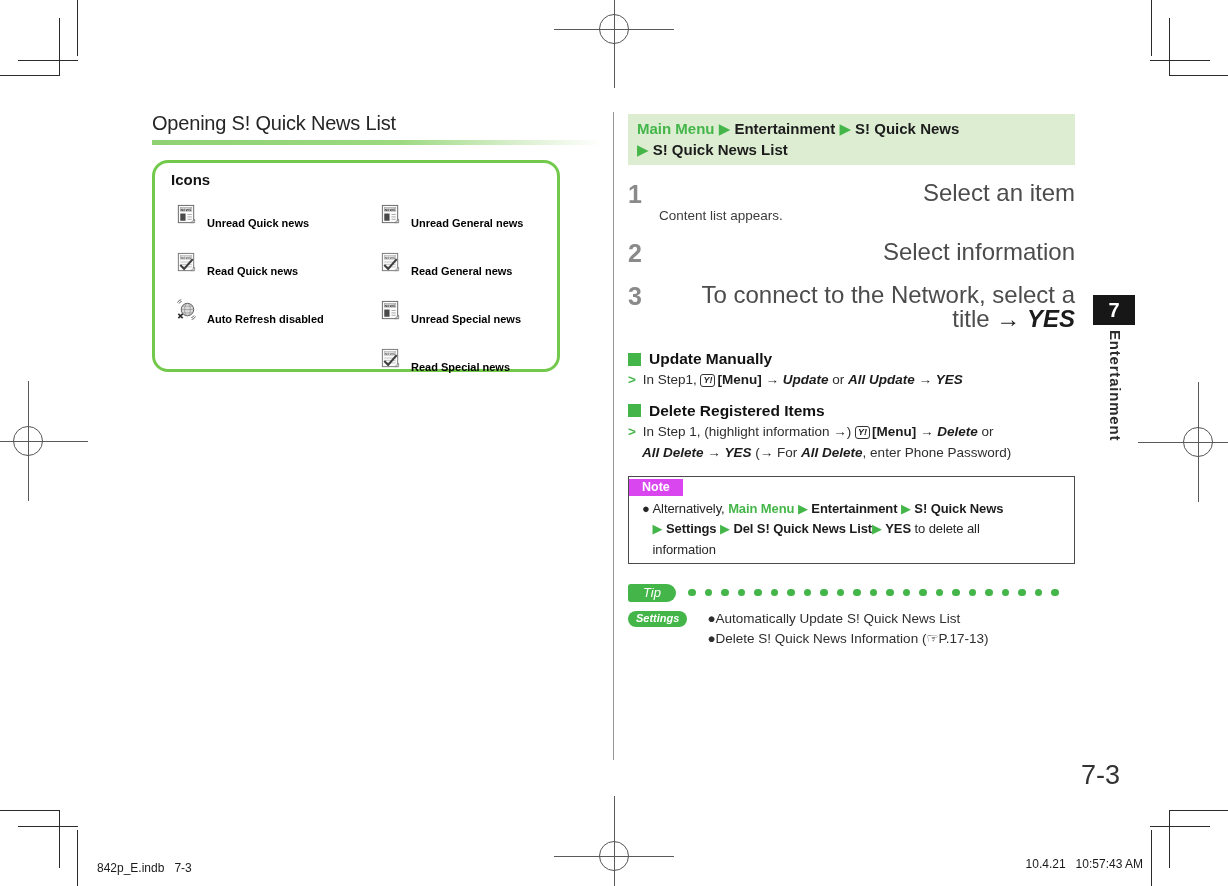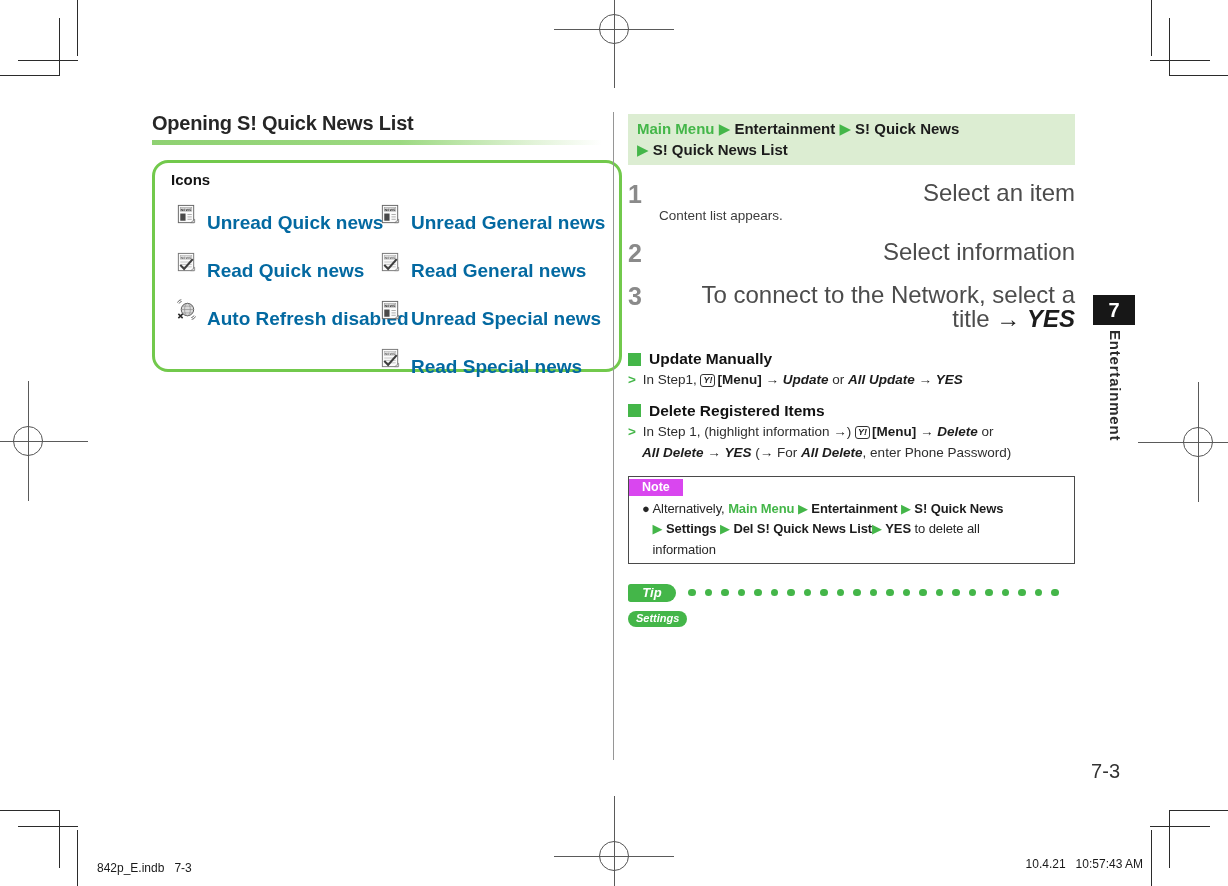--- a/index.html
+++ b/index.html
@@ -11,32 +11,32 @@
   body{background:#ffffff;font-family:"Liberation Sans","DejaVu Sans",sans-serif;}
   .page{position:relative;width:1228px;height:886px;background:#fff;overflow:hidden;color:#222;}
 
   
   .mark{position:absolute;background:#2b2b2b;}
   .regline{position:absolute;background:#5a5a5a;}
   .regcircle{position:absolute;width:30px;height:30px;border:1px solid #555;border-radius:50%;background:transparent;}
 
   
   .left-col{position:absolute;left:152px;top:112px;width:450px;}
-  .page-title{font-size:20px;font-weight:bold;color:#262626;letter-spacing:-0.2px;}
+  .page-title{font-size:20px;font-weight:normal;color:#262626;letter-spacing:-0.2px;}
   .title-underline{margin-top:5px;width:450px;height:5px;
     background:linear-gradient(to right,#8fd172 0%,#9cd981 55%,#e2f3d8 85%,#ffffff 100%);}
-  .icons-box{position:relative;margin-top:15px;width:470px;height:212px;
+  .icons-box{position:relative;margin-top:15px;width:408px;height:212px;
     border:3px solid var(--green-border);border-radius:16px;background:#fff;}
   .icons-heading{position:absolute;left:16px;top:8px;font-size:15px;font-weight:bold;color:#141414;}
   .icon-col{position:absolute;top:40px;display:flex;flex-direction:column;gap:25px;}
   .icon-col.c1{left:20px;}
   .icon-col.c2{left:224px;}
   .icon-row{display:flex;align-items:center;gap:9px;height:23px;}
   .icon-row .ic{width:23px;height:23px;flex:0 0 23px;}
-  .icon-label{font-size:19px;font-weight:bold;color:#0369a1;white-space:nowrap;margin-top:16px;}
+  .icon-label{font-size:11px;font-weight:bold;color:#000000;white-space:nowrap;margin-top:16px;}
 
   
   .divider{position:absolute;left:613px;top:112px;width:1px;height:648px;background:#969696;}
 
   
   .right-col{position:absolute;left:628px;top:114px;width:447px;}
   .breadcrumb{background:var(--green-bg);padding:4px 9px 5px;font-size:15px;line-height:21px;font-weight:bold;color:#1c1c1c;}
   .steps{margin-top:16px;}
   .step{display:flex;margin-bottom:17px;}
   .step-num{width:31px;font-size:25px;font-weight:bold;color:#8a8a8a;line-height:26px;flex:0 0 31px;}
@@ -49,21 +49,21 @@
   .sec-square{display:inline-block;width:13px;height:13px;background:var(--green);flex:0 0 13px;}
   .sec-line{font-size:13.5px;line-height:20.5px;margin-top:1px;color:#2e2e2e;}
   .sec-line.cont{padding-left:14px;}
 
   .note-box{margin-top:12px;border:1.4px solid #4a4a4a;height:88px;overflow:hidden;}
   .note-label{display:inline-block;background:#d946ef;color:#fff;font-size:12.5px;font-weight:bold;
     padding:1px 13px 2px;}
   .note-text{padding:3px 8px 8px 13px;font-size:13px;line-height:20.5px;color:#262626;white-space:pre-wrap;letter-spacing:-0.1px;}
 
   .tip-row{margin-top:20px;display:flex;align-items:center;gap:12px;}
-  .tip-label{width:48px;height:18px;background:var(--green);color:#fff;font-size:13px;font-weight:bold;
+  .tip-label{width:48px;height:18px;background:var(--green);color:#fff;font-size:13px;font-weight:normal;
     font-style:italic;text-align:center;line-height:17px;border-radius:3px 10px 10px 3px;flex:0 0 48px;}
   .tip-dots{display:flex;gap:9px;align-items:center;}
   .dot{width:7.5px;height:7.5px;border-radius:50%;background:var(--green);}
   .settings-row{margin-top:7px;display:flex;gap:20px;align-items:flex-start;}
   .settings-badge{height:16px;padding:0 8px;border-radius:9px;background:var(--green);color:#fff;
     font-size:11px;font-weight:bold;font-style:italic;line-height:15px;flex:0 0 auto;margin-top:2px;}
   .settings-items{font-size:13.5px;line-height:20.5px;color:#2e2e2e;}
 
   
   .tk-t{}
@@ -74,21 +74,21 @@
   .tk-gc{font-weight:bold;color:var(--green);margin-right:3px;}
   .tk-key{display:inline-block;border:1.2px solid #333;border-radius:3px;font-size:9px;font-weight:bold;
     font-style:italic;line-height:11px;padding:0 2px;margin-right:2px;vertical-align:1px;color:#222;}
 
   
   .chapter-tab{position:absolute;left:1093px;top:295px;width:42px;height:30px;background:#171717;
     color:#fff;font-size:20px;font-weight:bold;text-align:center;line-height:30px;}
   .chapter-label{position:absolute;left:1092px;top:330px;width:32px;height:210px;
     writing-mode:vertical-rl;font-size:15px;font-weight:bold;color:#2b2b2b;letter-spacing:0.8px;}
   .page-number{position:absolute;left:1050px;top:760px;width:70px;text-align:right;
-    font-size:20px;color:#333;}
+    font-size:27px;color:#333;}
   .footer-left{position:absolute;left:97px;top:861px;font-size:12px;color:#1a1a1a;white-space:pre;}
   .footer-right{position:absolute;left:1000px;top:857px;width:143px;text-align:right;
     font-size:12px;color:#1a1a1a;white-space:pre;}
 </style>
 </head>
 <body>
 
 <div class="page">
 
   <div>
@@ -333,20 +333,24 @@
           <span class="dot"></span>
           <span class="dot"></span>
           <span class="dot"></span>
           <span class="dot"></span>
           <span class="dot"></span>
         </div>
     </div>
 
     <div class="settings-row">
       <div class="settings-badge">Settings</div>
+      <div class="settings-items">
+        <div>●Automatically Update S! Quick News List</div>
+        <div>●Delete S! Quick News Information (☞P.17-13)</div>
+      </div>
     </div>
   </div>
 
   <div class="chapter-tab">7</div>
   <div class="chapter-label">Entertainment</div>
   <div class="page-number">7-3</div>
   <div class="footer-left">842p_E.indb   7-3</div>
   <div class="footer-right">10.4.21   10:57:43 AM</div>
 
 </div>

